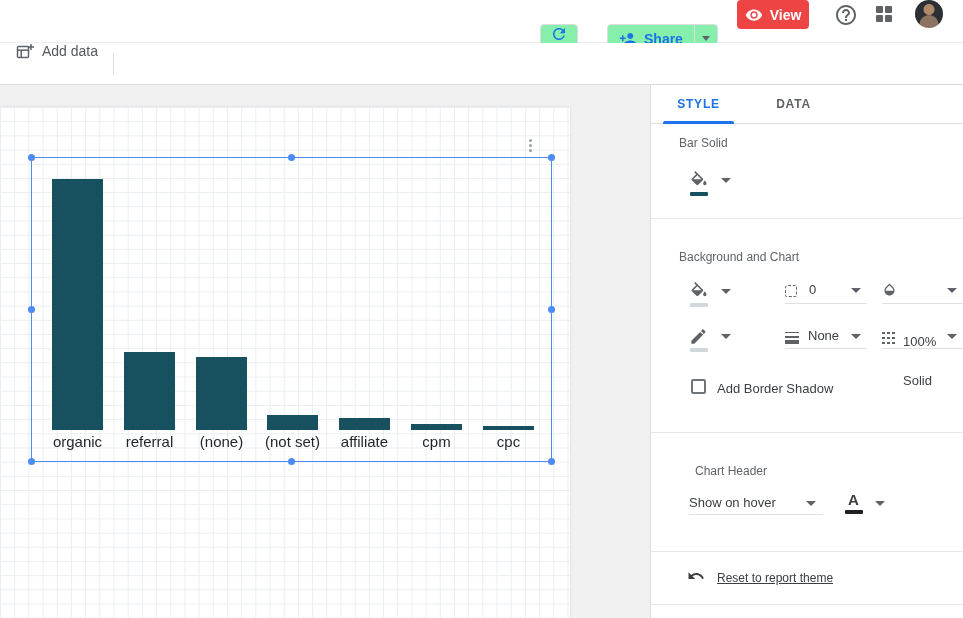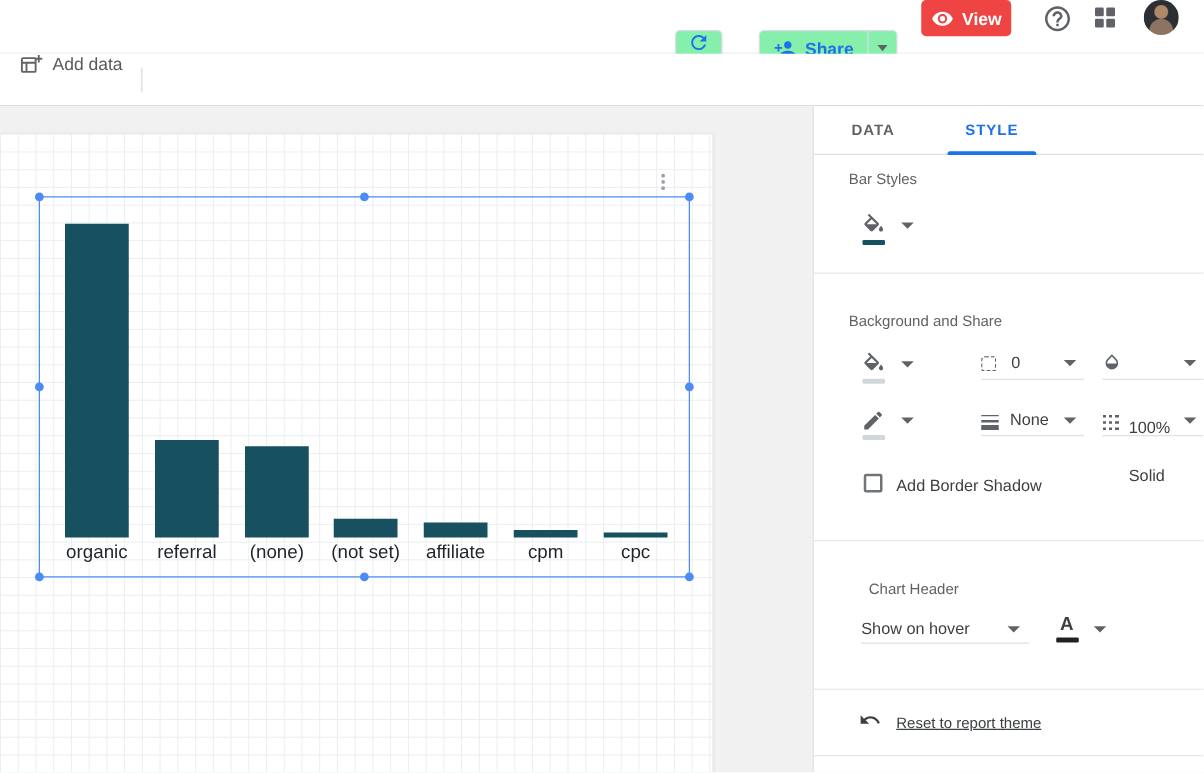--- a/index.html
+++ b/index.html
@@ -185,36 +185,36 @@
           <i></i>
           <i></i>
           <i></i>
         </div>
     </div>
   </div>
 
   <div class="panel">
 
     <div class="tabs">
+      <div class="tab active">STYLE</div>
       <div class="tab">DATA</div>
-      <div class="tab active">STYLE</div>
-    </div>
-
-    <div class="section-title" style="left:28px; top:51px;">Bar Styles</div>
+    </div>
+
+    <div class="section-title" style="left:28px; top:51px;">Bar Solid</div>
     <span class="icon20" style="left:38px; top:86px;">
       <svg width="20" height="20" viewBox="0 0 24 24" fill="currentColor">
           <path d="M16.56 8.94L7.62 0 6.21 1.41l2.38 2.38-5.15 5.15c-.59.59-.59 1.54 0 2.12l5.5 5.5c.29.29.68.44 1.06.44s.77-.15 1.06-.44l5.5-5.5c.59-.58.59-1.53 0-2.12zM5.21 10L10 5.21 14.79 10H5.21zM19 11.5s-2 2.17-2 3.5c0 1.1.9 2 2 2s2-.9 2-2c0-1.33-2-3.5-2-3.5z"></path>
         </svg>
     </span>
     <div class="color-strip" style="left: 39px; top: 107px; background: rgb(23, 80, 95);"></div>
     <div class="dd-caret" style="left:70px; top:93px;"></div>
 
     <div class="pdivider" style="top:133px;"></div>
 
-    <div class="section-title" style="left:28px; top:165px;">Background and Share</div>
+    <div class="section-title" style="left:28px; top:165px;">Background and Chart</div>
 
     <span class="icon20" style="left:38px; top:197px;">
       <svg width="20" height="20" viewBox="0 0 24 24" fill="currentColor">
           <path d="M16.56 8.94L7.62 0 6.21 1.41l2.38 2.38-5.15 5.15c-.59.59-.59 1.54 0 2.12l5.5 5.5c.29.29.68.44 1.06.44s.77-.15 1.06-.44l5.5-5.5c.59-.58.59-1.53 0-2.12zM5.21 10L10 5.21 14.79 10H5.21zM19 11.5s-2 2.17-2 3.5c0 1.1.9 2 2 2s2-.9 2-2c0-1.33-2-3.5-2-3.5z"></path>
         </svg>
     </span>
     <div class="color-strip" style="left:39px; top:218px; background:#cfd8dc;"></div>
     <div class="dd-caret" style="left:70px; top:204px;"></div>
 
     <div class="radius-icon" style="left:134px; top:200px;"></div>

